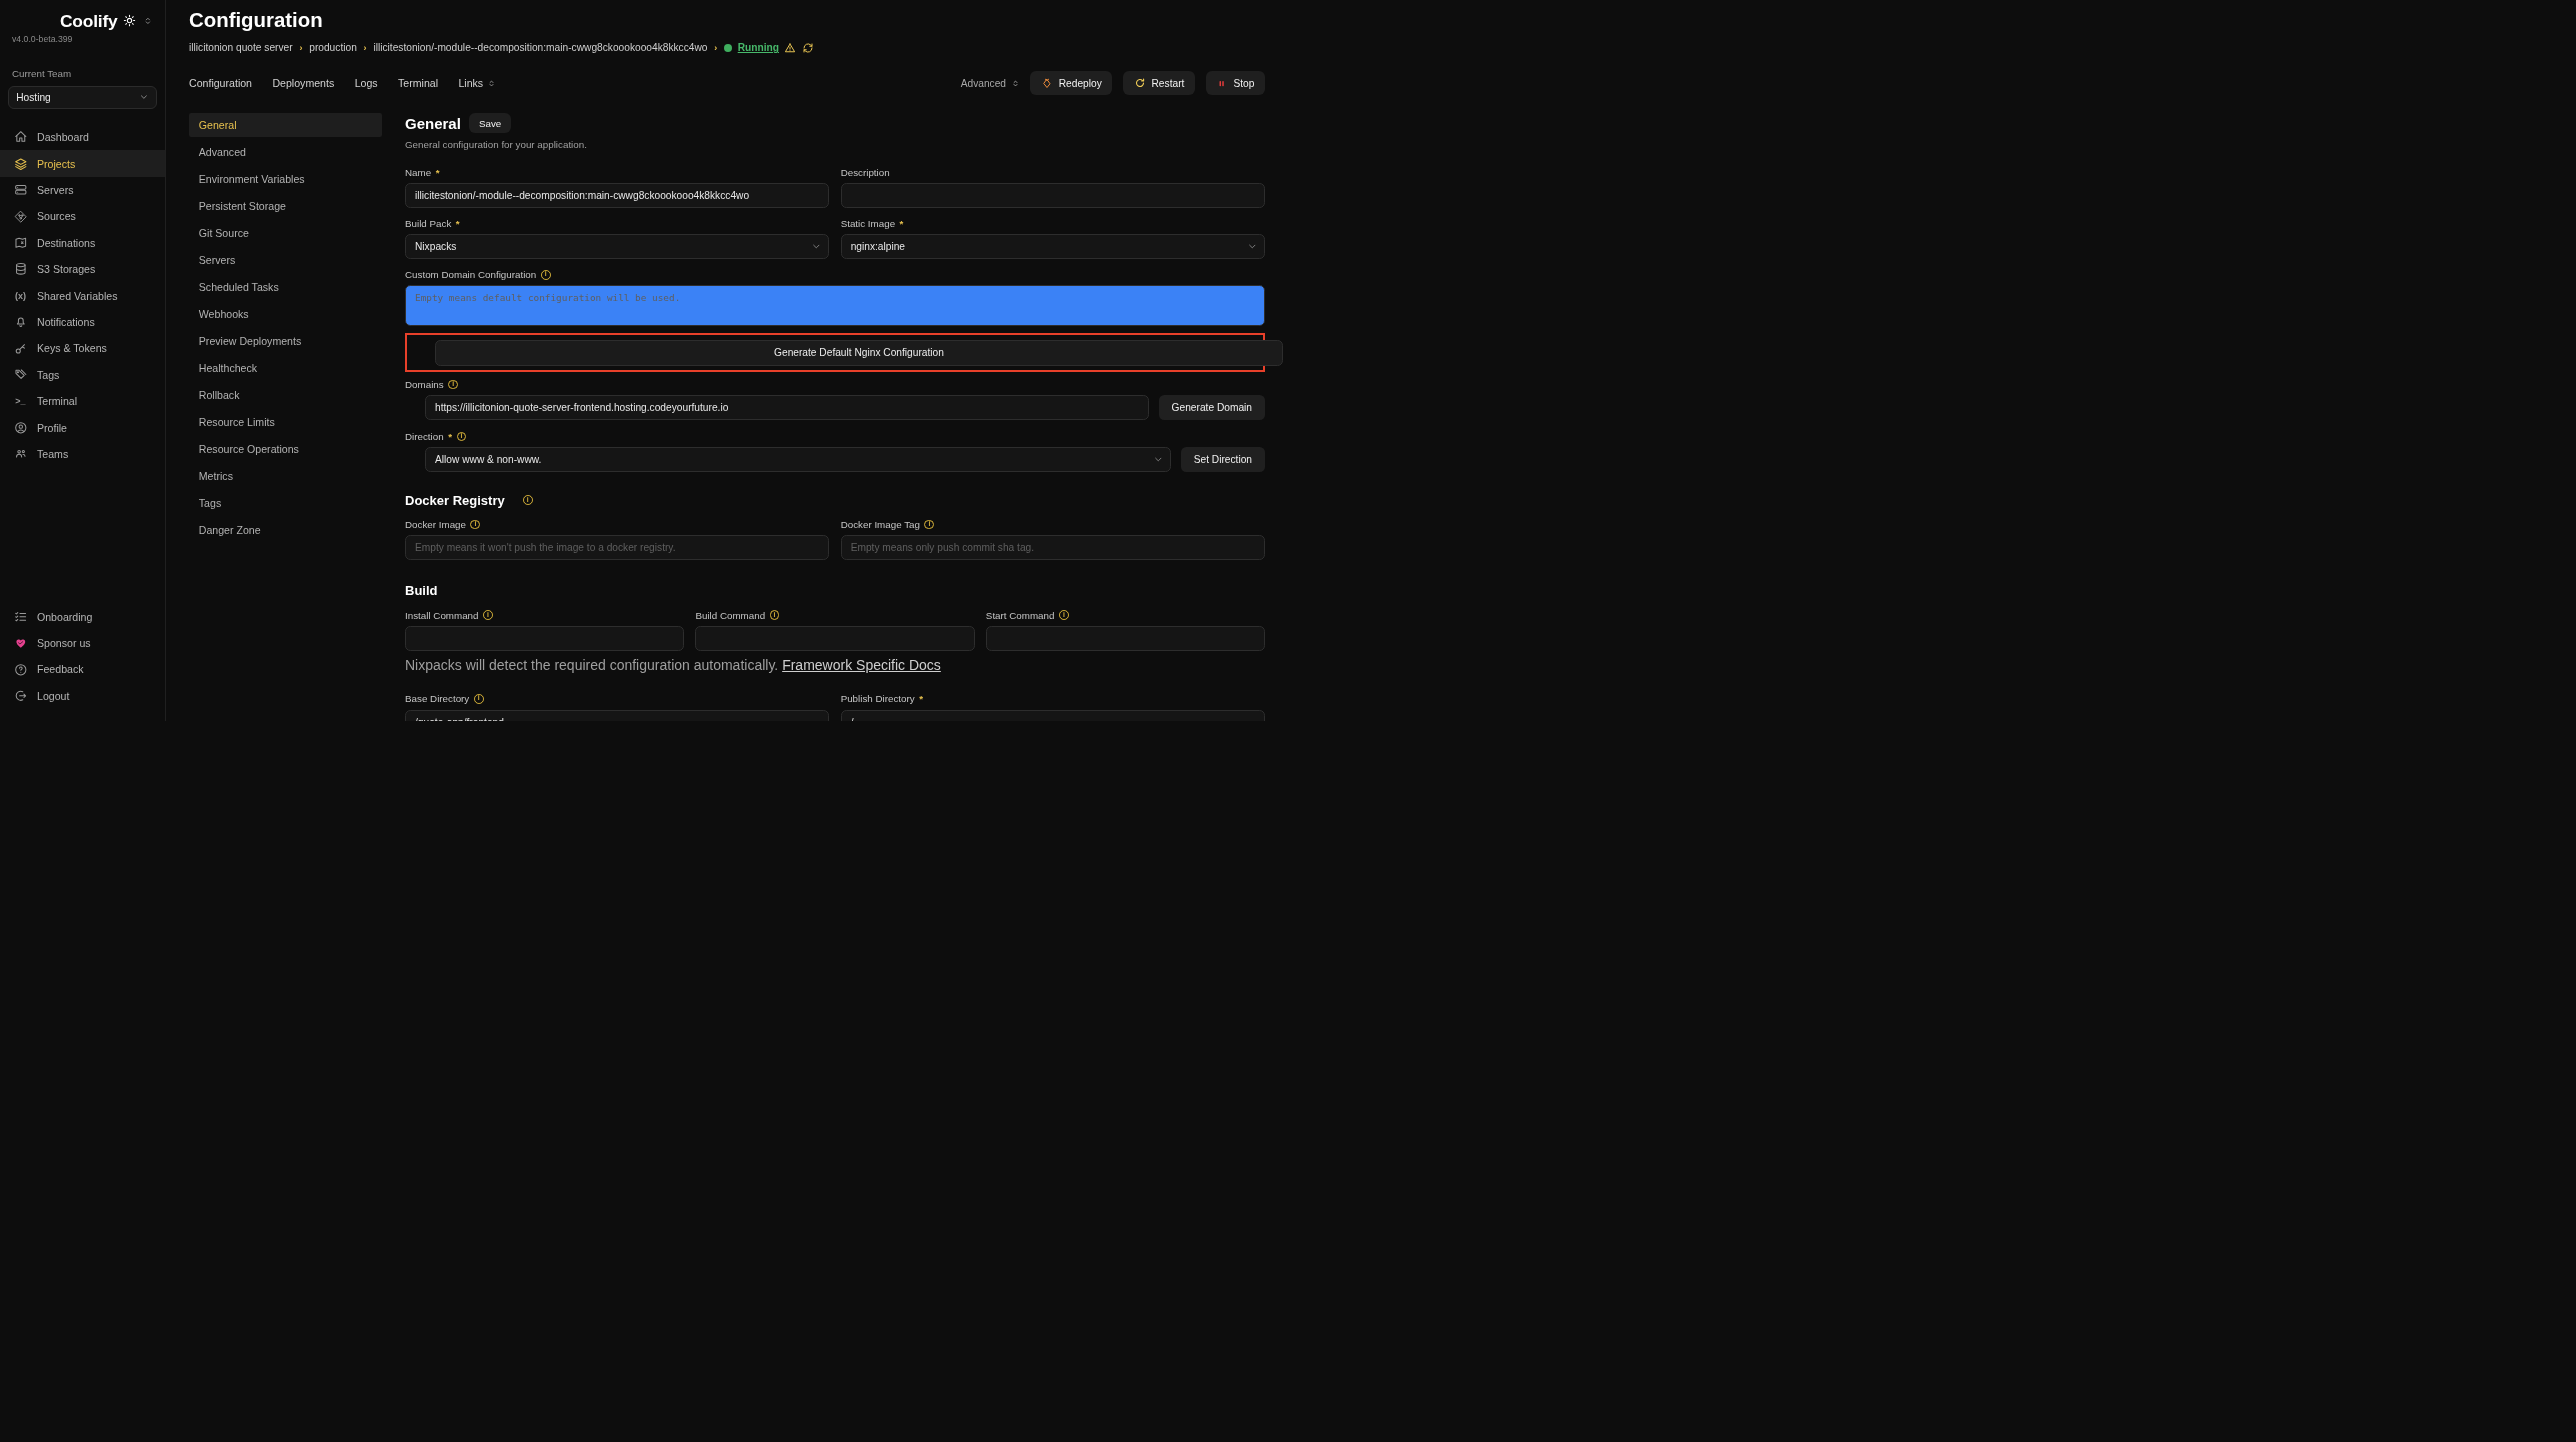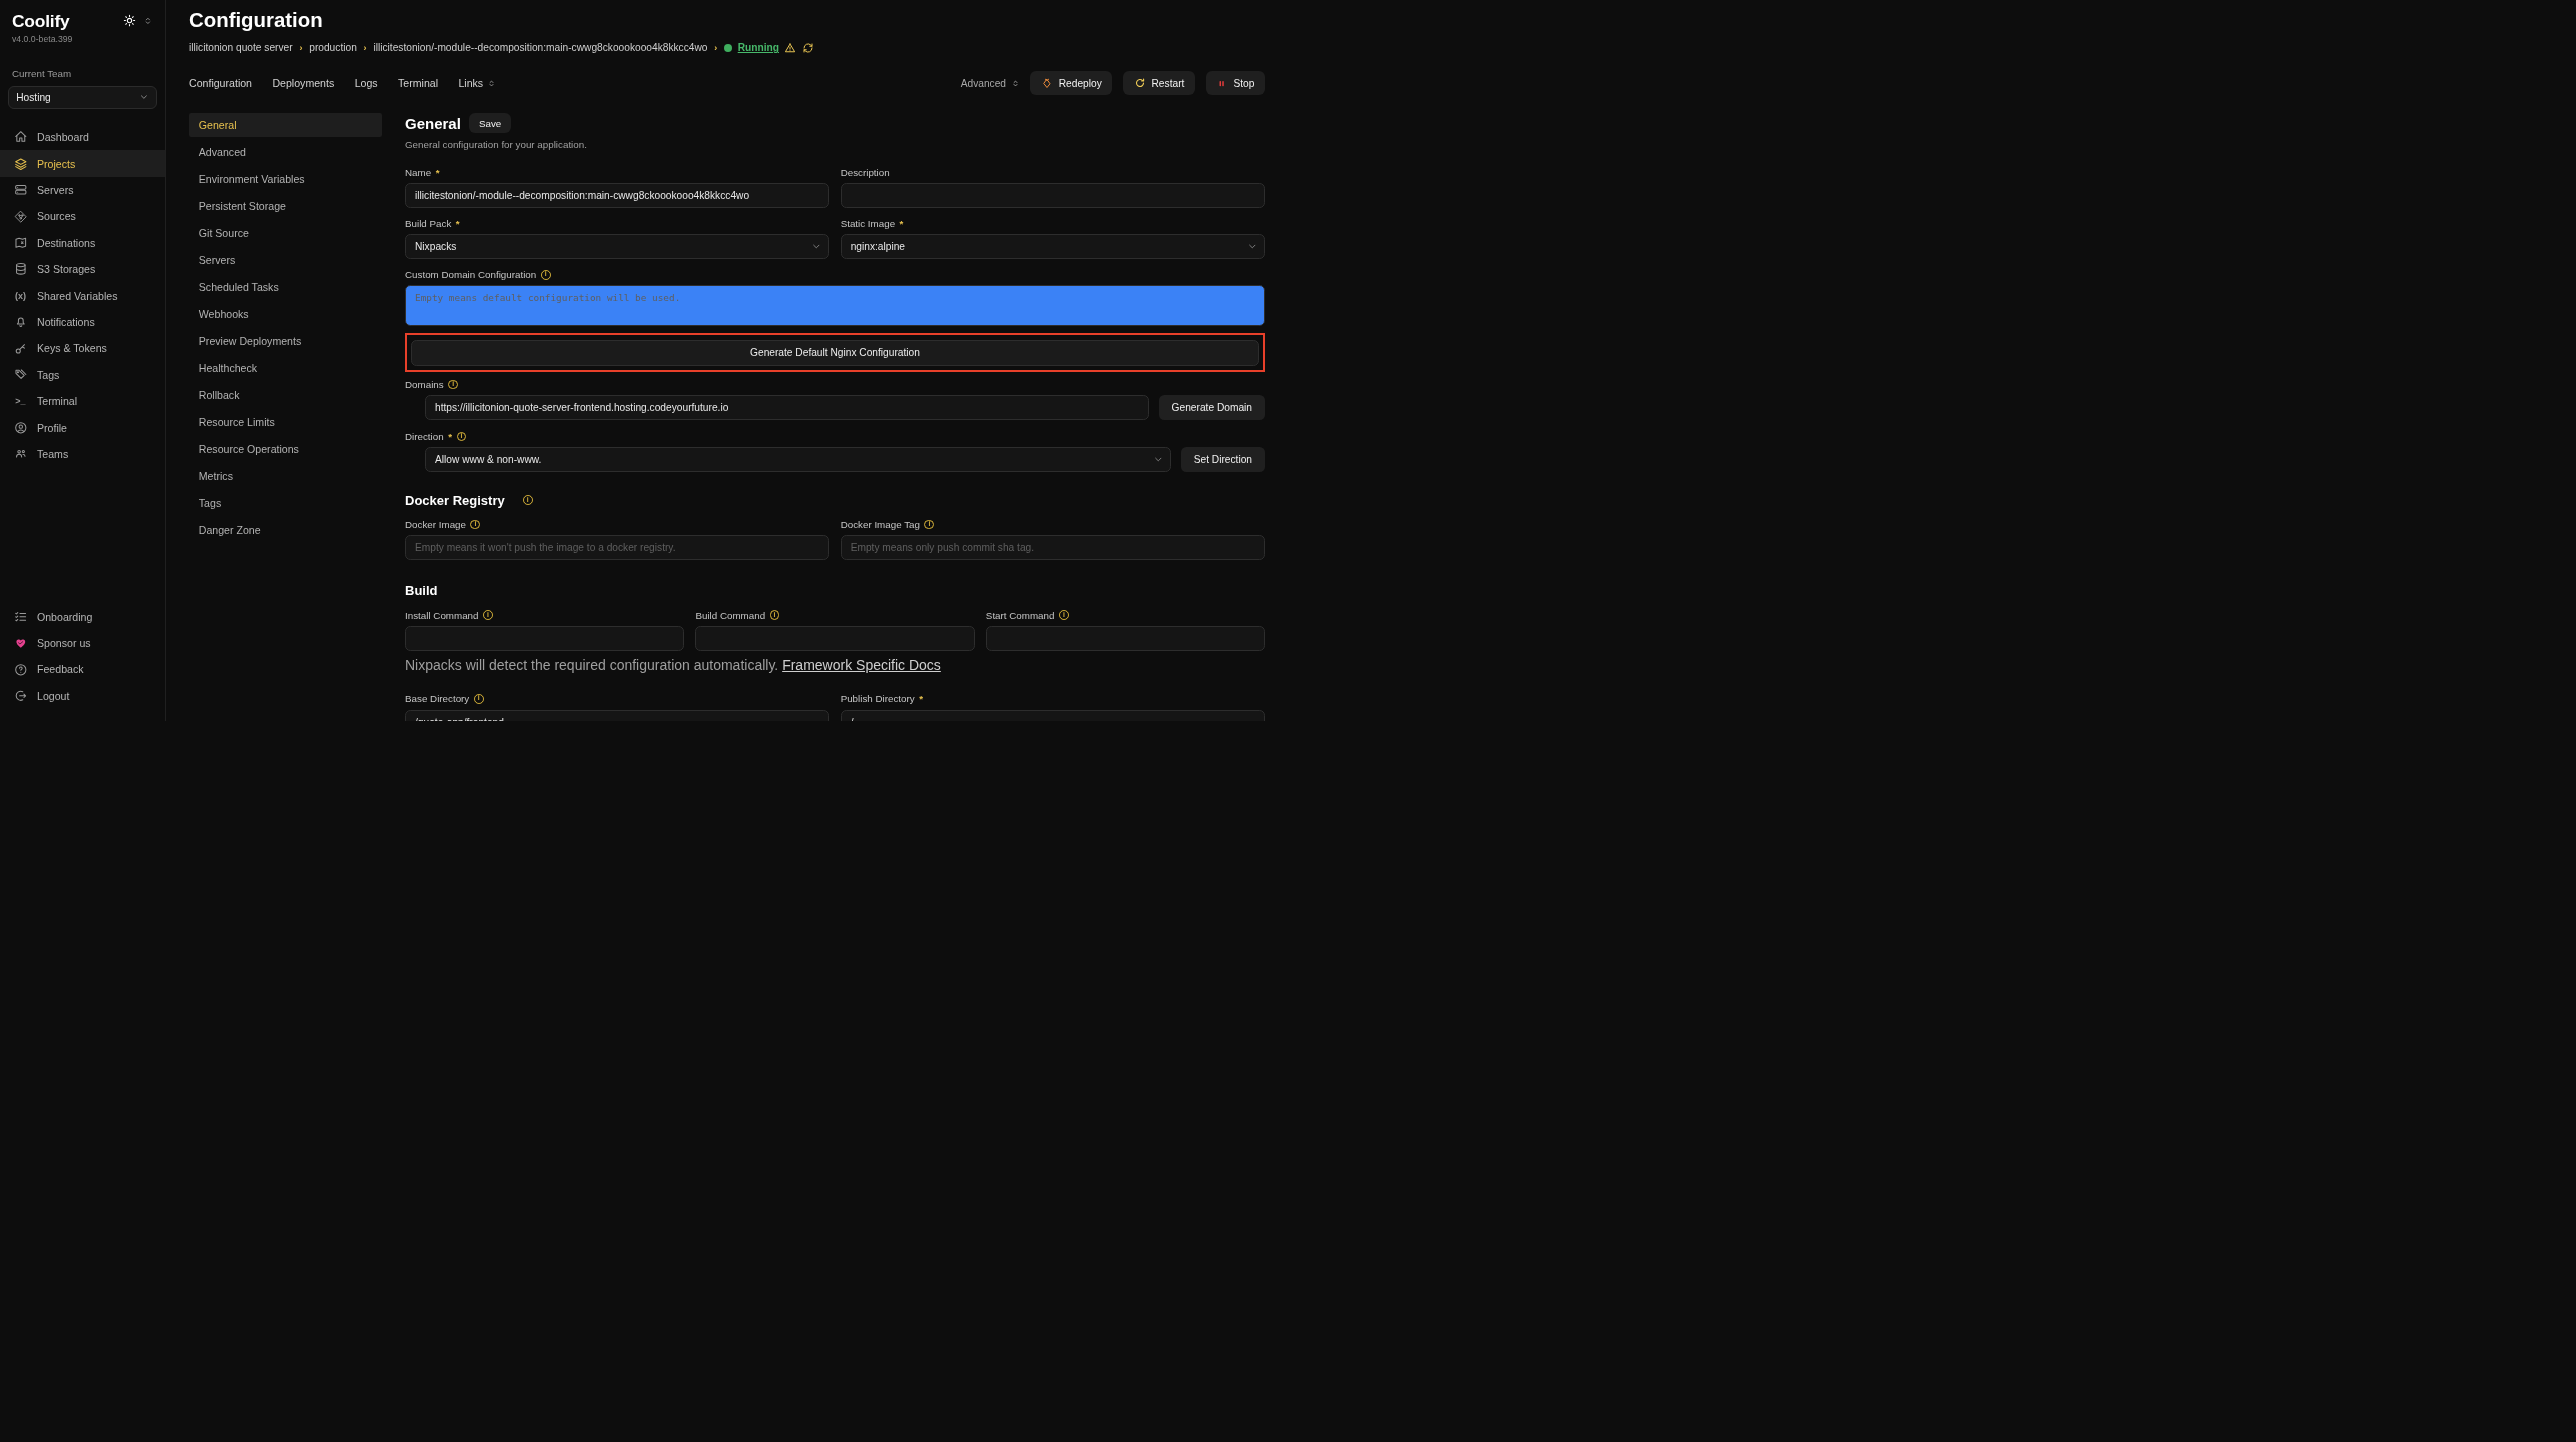--- a/index.html
+++ b/index.html
@@ -10,21 +10,21 @@
     display:flex;
   }
   svg { display:block; }
   button { font-family:inherit; cursor:pointer; border:none; background:none; color:inherit; }
   input, textarea { font-family:inherit; outline:none; }
 
   
   .sidebar { width:166px; flex-shrink:0; background:#0d0d0d; border-right:0.8px solid #202020;
              display:flex; flex-direction:column; padding:10.6px 0 12px; }
   .logo-row { display:flex; align-items:flex-start; justify-content:space-between; padding:0 12px; }
-  .logo { font-size:17.4px; font-weight:800; color:#ffffff; letter-spacing:-0.2px; }
+  .logo { font-size:17.4px; font-weight:800; color:#ffffff; letter-spacing:-0.2px;margin-left:48px; }
   .theme-controls { display:flex; align-items:center; gap:7.6px; margin-top:3.8px; }
   .theme-controls .sun { color:#ffffff; cursor:pointer; }
   .theme-controls .updown { color:#8a8a8a; cursor:pointer; }
   .version { padding:0 12px; color:#8a8a8a; font-size:8.7px; margin-top:2.3px; }
   .team-label { padding:0 12px; margin-top:24px; color:#9b9b9b; font-size:9.8px; }
   .team-select { margin:6.8px 7.6px 0; background:#161616; border:0.8px solid #2b2b2b; border-radius:6px;
                  height:23.4px; display:flex; align-items:center; justify-content:space-between;
                  padding:0 7.6px; color:#ececec; font-size:10.2px; cursor:pointer; }
   .team-select svg { color:#8a8a8a; }
   .nav { margin-top:15px; display:flex; flex-direction:column; }
@@ -81,21 +81,21 @@
   .row2 { display:grid; grid-template-columns:1fr 1fr; gap:11.3px; margin-bottom:9.8px; }
   .row3 { display:grid; grid-template-columns:1fr 1fr 1fr; gap:11.3px; margin-bottom:6px; }
   .select { position:relative; }
   .select .input { display:flex; align-items:center; cursor:pointer; }
   .select .chev { position:absolute; right:7.6px; top:6.8px; color:#8a8a8a; pointer-events:none; }
   .textarea { width:100%; background:#3b82f6; border:0.8px solid #2d2d2d; border-radius:5.3px; height:41px;
               color:#e8e8e8; font-size:9.4px; padding:6px 9px; resize:none;
               font-family:"DejaVu Sans Mono", monospace; }
   .highlight-box { border:2.3px solid #e8402a; padding:4.5px 3.8px; margin:3.8px 0 6.8px; }
   .big-btn { width:100%; height:26px; background:#1b1b1b; border:0.8px solid #2d2d2d; border-radius:5.3px;
-             color:#ededed; font-size:10.2px; }
+             color:#ededed; font-size:10.2px;margin-left:24px; }
   .inline-row { display:flex; gap:9.8px; margin-bottom:10.6px;padding-left:20px; }
   .inline-row .grow { flex:1; min-width:0; }
   .btn { background:#202020; border-radius:5.3px; height:25px; padding:0 13px; color:#f0f0f0;
          font-size:10.2px; white-space:nowrap; flex-shrink:0; }
   .group-title { font-size:13px; font-weight:700; color:#fff; display:flex; align-items:center; gap:18px;
                  margin:20.4px 0 11.3px; }
   .helper { color:#9f9f9f; font-size:14px; margin:1.5px 0 20.4px; }
   .helper a { color:#cfcfcf; text-decoration:underline; cursor:pointer; }
   .mb30 { margin-bottom:23px; }
 </style>

